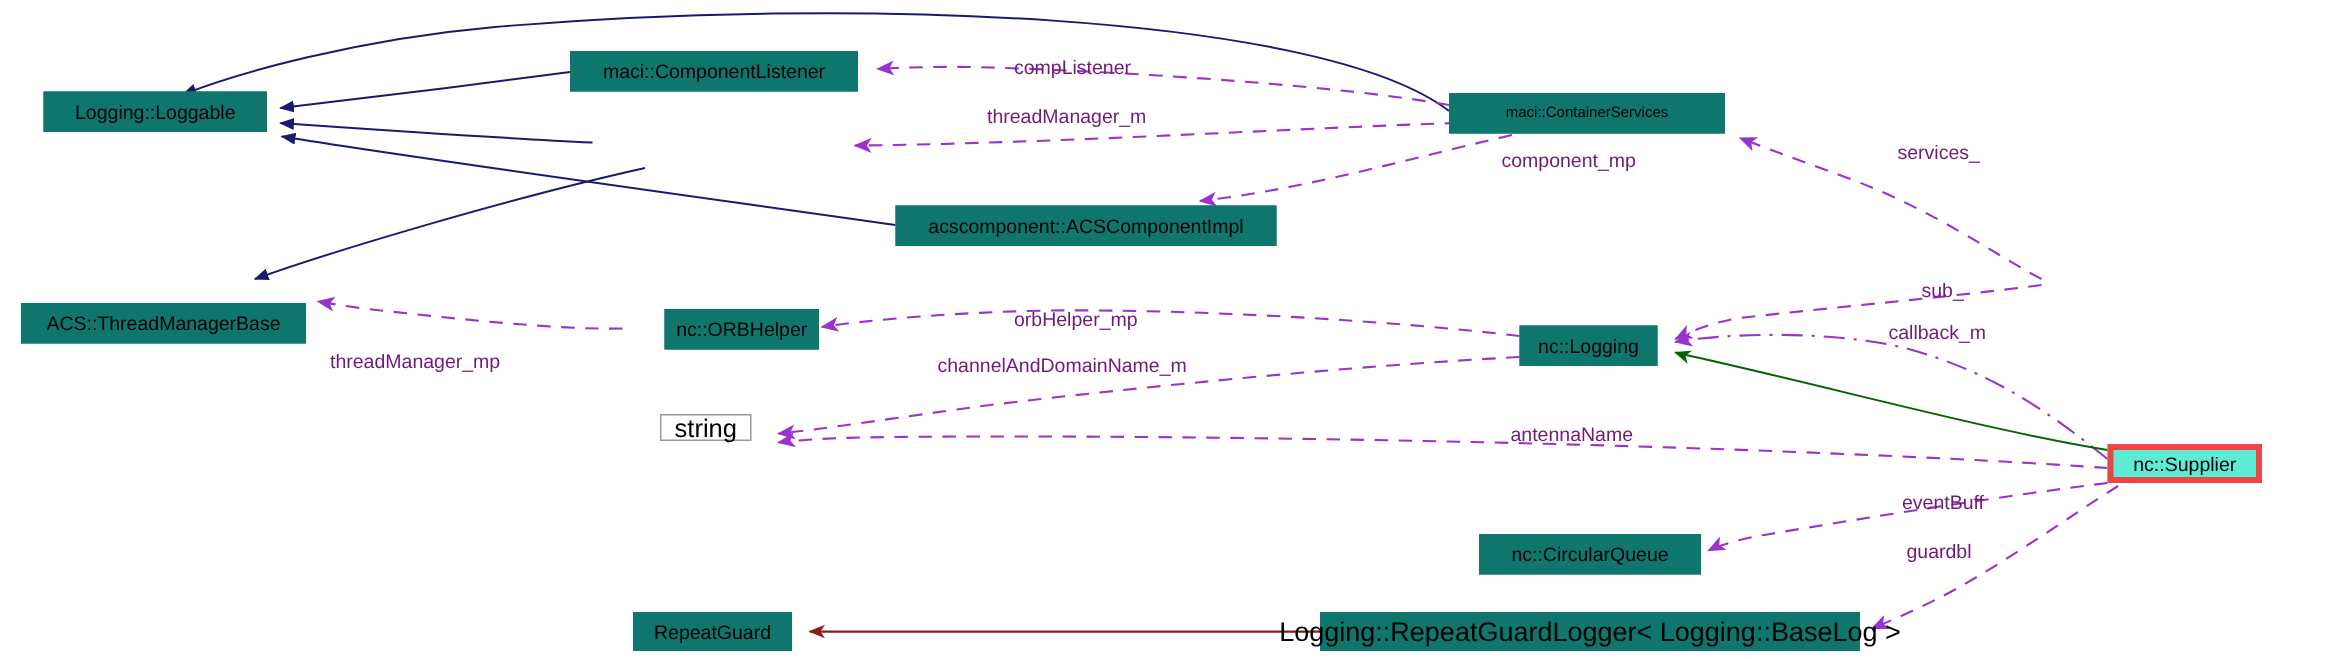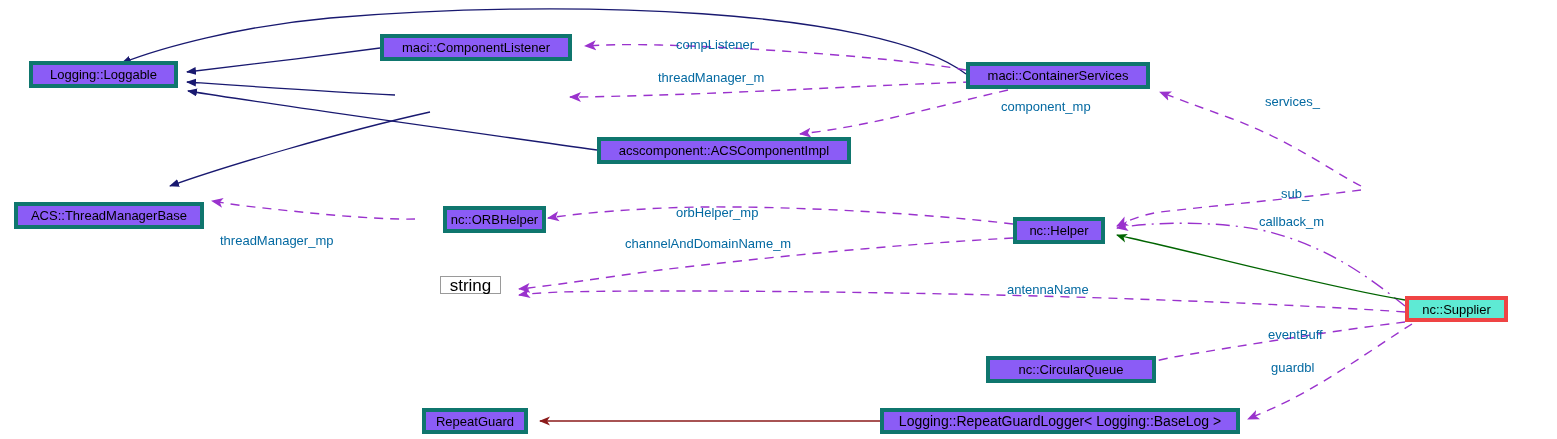--- a/index.html
+++ b/index.html
@@ -1,24 +1,24 @@
 <!DOCTYPE html>
 <html><head>
 <meta charset="utf-8">
 <style>
   html,body{margin:0;padding:0;background:#ffffff;}
   body{font-family:"Liberation Sans", sans-serif;}
   #diagram-root{position:relative;width:1557px;height:439px;background:#ffffff;overflow:hidden;}
   svg.edges{position:absolute;left:0;top:0;width:1557px;height:439px;}
   .node{position:absolute;box-sizing:border-box;display:flex;align-items:center;justify-content:center;
-        background:#8b5cf6;border:4px solid #0f766e;color:#000000;white-space:nowrap;}
+        background:#0f766e;border:1px solid #0f766e;color:#000000;white-space:nowrap;}
   .node span{display:block;line-height:1;}
   .node.grayfill{background:#5eead4;border:4px solid #ef4444;}
   .node.grayborder{background:#ffffff;border:1px solid #9a9a9a;}
-  .edge-label{position:absolute;color:#0369a1;white-space:nowrap;background:transparent;}
+  .edge-label{position:absolute;color:#701a75;white-space:nowrap;background:transparent;}
 </style>
 </head>
 <body>
 
 <div id="diagram-root">
 
   <svg class="edges" viewBox="0 0 1557 439">
     <defs>
       <marker id="inh" markerWidth="10" markerHeight="10" refX="9" refY="4" orient="auto" markerUnits="userSpaceOnUse">
         <path d="M0,0 L10,4 L0,8 z" fill="#191970"></path>
@@ -65,48 +65,48 @@
       <path d="M880,421 L540,421" marker-end="url(#tpl)"></path>
     </g>
   </svg>
 
   <div class="node" style="left:29px;top:61px;width:149px;height:27px;font-size:13px;">
     <span>Logging::Loggable</span>
   </div>
   <div class="node" style="left:380px;top:34px;width:192px;height:27px;font-size:13px;">
     <span>maci::ComponentListener</span>
   </div>
-  <div class="node" style="left:966px;top:62px;width:184px;height:27px;font-size:13px;">
+  <div class="node" style="left:966px;top:62px;width:184px;height:27px;font-size:10px;">
     <span>maci::ContainerServices</span>
   </div>
   <div class="node" style="left:597px;top:137px;width:254px;height:27px;font-size:13px;">
     <span>acscomponent::ACSComponentImpl</span>
   </div>
   <div class="node" style="left:14px;top:186px;width:190px;height:27px;font-size:13px;margin-top:16px;">
     <span>ACS::ThreadManagerBase</span>
   </div>
   <div class="node" style="left:415px;top:206px;width:103px;height:27px;font-size:13px;margin-left:28px;">
     <span>nc::ORBHelper</span>
   </div>
   <div class="node" style="left:1013px;top:217px;width:92px;height:27px;font-size:13px;">
-    <span>nc::Helper</span>
+    <span>nc::Logging</span>
   </div>
   <div class="node grayborder" style="left:440px;top:276px;width:61px;height:18px;font-size:17px;">
     <span>string</span>
   </div>
   <div class="node grayfill" style="left:1405px;top:296px;width:103px;height:26px;font-size:13px;">
     <span>nc::Supplier</span>
   </div>
-  <div class="node" style="left:986px;top:356px;width:170px;height:27px;font-size:13px;">
+  <div class="node" style="left:986px;top:356px;width:148px;height:27px;font-size:13px;">
     <span>nc::CircularQueue</span>
   </div>
   <div class="node" style="left:422px;top:408px;width:106px;height:26px;font-size:13px;">
     <span>RepeatGuard</span>
   </div>
-  <div class="node" style="left:880px;top:408px;width:360px;height:26px;font-size:14px;">
+  <div class="node" style="left:880px;top:408px;width:360px;height:26px;font-size:18px;">
     <span>Logging::RepeatGuardLogger&lt; Logging::BaseLog &gt;</span>
   </div>
 
   <div class="edge-label" style="left:676px;top:37px;font-size:13px;"><span>compListener</span></div>
   <div class="edge-label" style="left:658px;top:70px;font-size:13px;"><span>threadManager_m</span></div>
   <div class="edge-label" style="left:1001px;top:99px;font-size:13px;"><span>component_mp</span></div>
   <div class="edge-label" style="left:1265px;top:94px;font-size:13px;"><span>services_</span></div>
   <div class="edge-label" style="left:220px;top:201px;font-size:13px;margin-top:32px;"><span>threadManager_mp</span></div>
   <div class="edge-label" style="left:1281px;top:186px;font-size:13px;"><span>sub_</span></div>
   <div class="edge-label" style="left:676px;top:205px;font-size:13px;"><span>orbHelper_mp</span></div>

